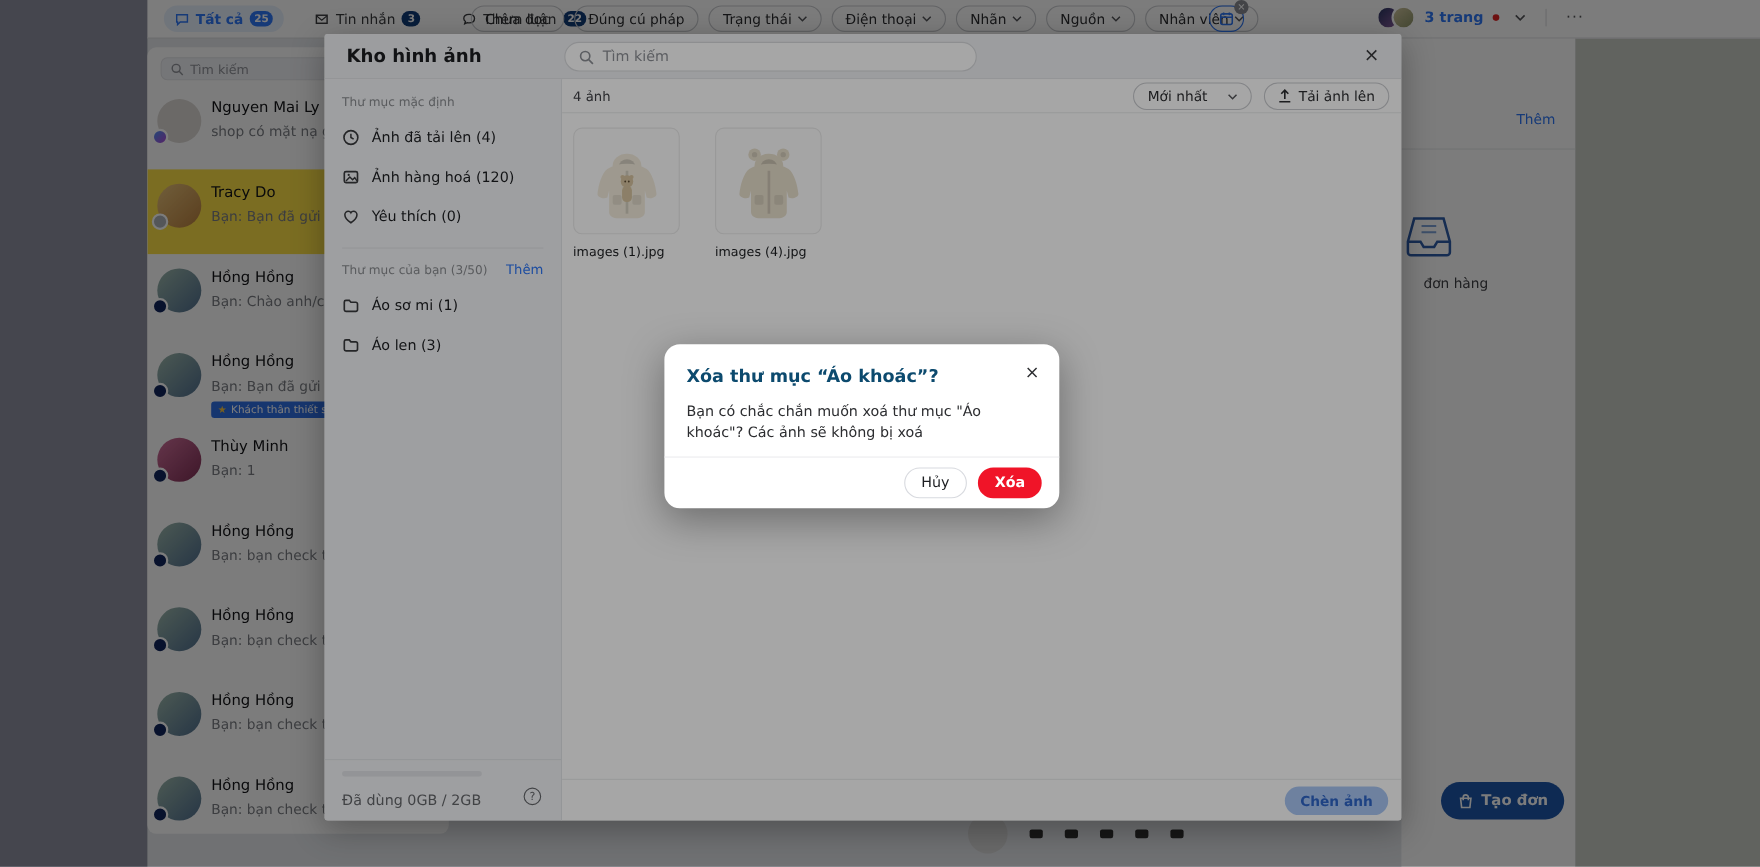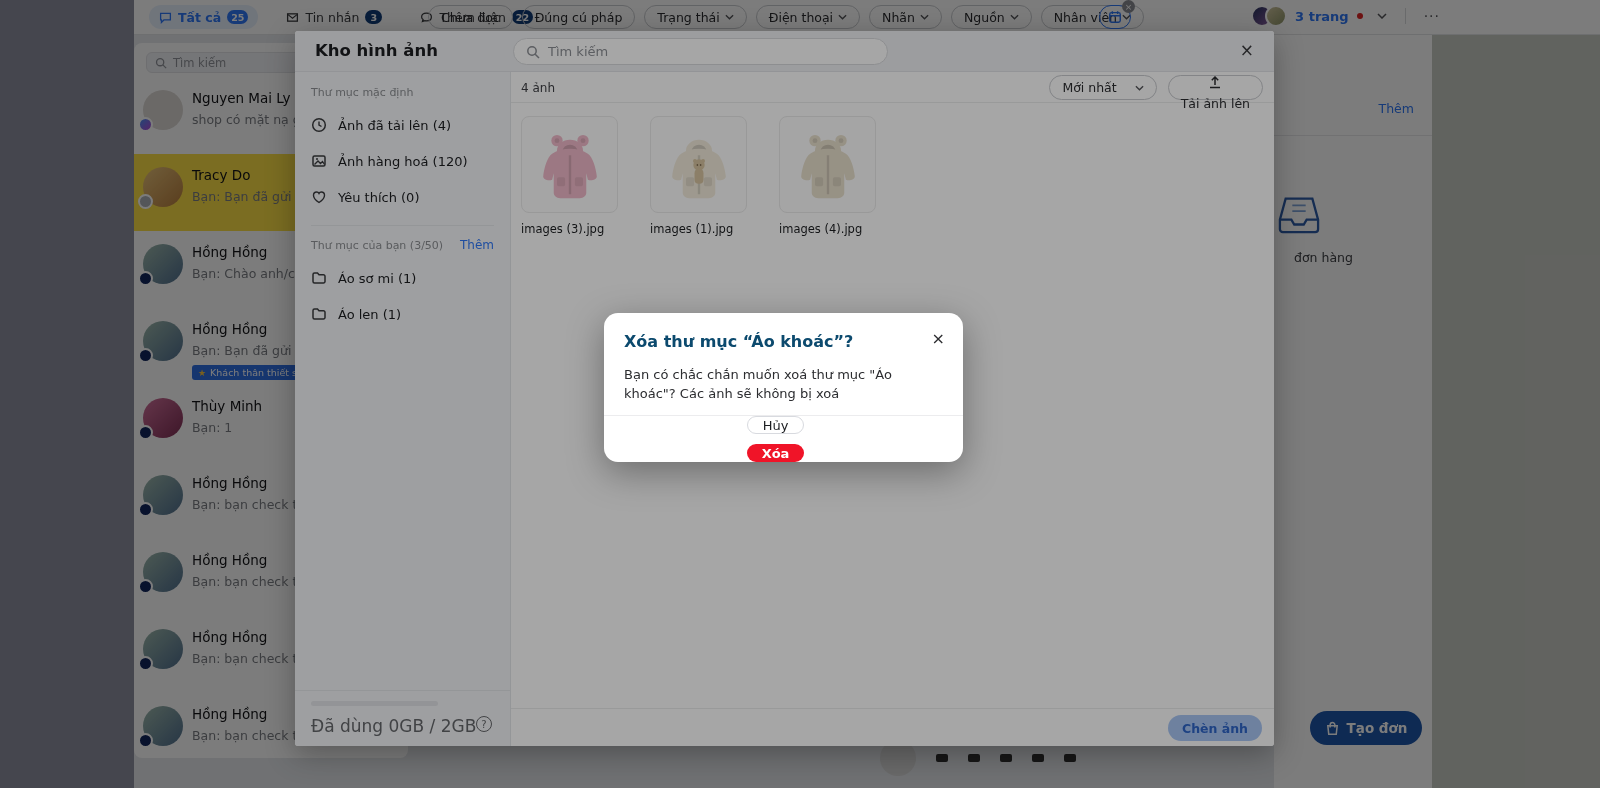--- a/index.html
+++ b/index.html
@@ -83,42 +83,42 @@
   .section-label { font-size:11px; color:#8a8d91; padding:0 16px; margin-bottom:8px; }
   .folder-row { height:36px; display:flex; align-items:center; gap:11px; padding:0 16px; font-size:13px; color:#1c1e21; cursor:pointer; }
   .folder-row.selected { background:var(--selrow); }
   .folder-row .ficon { display:flex; color:#3a3b3e; }
   .folder-div { height:1px; background:#e4e6ea; margin:10px 16px 12px 16px; }
   .your-folders-head { display:flex; align-items:center; justify-content:space-between; padding:0 16px; margin-bottom:8px; }
   .your-folders-label { font-size:11px; color:#8a8d91; }
   .add-folder { font-size:12px; color:var(--accent); font-weight:500; cursor:pointer; }
   .storage { position:absolute; left:0; bottom:0; width:100%; height:56px; border-top:1px solid #e4e6ea; }
   .storage-bar { position:absolute; left:16px; top:10px; width:127px; height:5px; border-radius:3px; background:#e2e4e8; }
-  .storage-text { position:absolute; left:16px; bottom:10px; font-size:17px; color:#65676b; }
+  .storage-text { position:absolute; left:16px; bottom:10px; font-size:13px; color:#65676b; }
   .help-circle { position:absolute; right:18px; bottom:14px; width:16px; height:16px; border-radius:50%; border:1.3px solid #65676b; color:#65676b; font-size:10px; display:flex; align-items:center; justify-content:center; cursor:pointer; }
 
   .content { position:absolute; left:216px; top:41px; right:0; bottom:0; background:#fff; }
   .content-head { position:absolute; left:0; top:0; right:0; height:31px; border-bottom:1px solid #eceded; }
   .img-count { position:absolute; left:10px; top:9px; font-size:12px; color:#3f4045; }
   .head-controls { position:absolute; right:11px; top:3px; display:flex; gap:11px; }
   .sort-chip { display:flex; align-items:center; gap:18px; height:25px; padding:0 12px; border:1px solid #c9cbcf; border-radius:13px; font-size:12.5px; color:#2c2d30; cursor:pointer; }
-  .upload-btn { display:flex; align-items:center; gap:7px; height:25px; padding:0 12px; border:1px solid #c9cbcf; border-radius:13px; font-size:12.5px; color:#2c2d30; background:#fff; cursor:pointer;flex-direction:column; }
+  .upload-btn { display:flex; align-items:center; gap:7px; height:25px; padding:0 12px; border:1px solid #c9cbcf; border-radius:13px; font-size:12.5px; color:#2c2d30; background:#fff; cursor:pointer; }
   .grid { position:absolute; left:10px; top:44px; display:flex; gap:32px; }
   .img-card { width:97px; cursor:pointer; }
   .thumb { width:97px; height:97px; border:1px solid #ebebeb; border-radius:8px; background:#fdfdfd; display:flex; align-items:center; justify-content:center; }
   .filename { margin-top:9px; font-size:11.5px; color:#1c1e21; white-space:nowrap; }
   .content-foot { position:absolute; left:0; bottom:0; right:0; height:38px; border-top:1px solid #eceded; }
   .insert-btn { position:absolute; right:12px; top:6px; height:26px; padding:0 14px; border-radius:14px; background:var(--insertbg); color:var(--inserttx); font-size:12.5px; font-weight:bold; display:flex; align-items:center; cursor:default; }
 
   
   .dialog { position:absolute; left:604px; top:313px; width:359px; height:149px; background:#fff; border-radius:14px; z-index:40; box-shadow:0 10px 36px rgba(0,0,0,.35); }
   .dialog-title { position:absolute; left:20px; top:19px; font-size:16px; font-weight:bold; color:#0c4a6e; }
   .dialog-close { position:absolute; right:18px; top:16px; font-size:16px; color:#2c2d30; cursor:pointer; }
   .dialog-body { position:absolute; left:20px; top:53px; right:20px; font-size:13px; color:#2c2d30; line-height:1.45; }
-  .dialog-foot { position:absolute; left:0; right:0; bottom:0; height:47px; border-top:1px solid #ececee; display:flex; align-items:center; justify-content:flex-end; gap:10px; padding-right:16px;flex-direction:column; }
+  .dialog-foot { position:absolute; left:0; right:0; bottom:0; height:47px; border-top:1px solid #ececee; display:flex; align-items:center; justify-content:flex-end; gap:10px; padding-right:16px; }
   .btn-cancel { height:28px; padding:0 15px; border:1px solid #d8dadf; border-radius:15px; background:#fff; font-size:13px; font-weight:500; color:#1c1e21; display:flex; align-items:center; cursor:pointer; }
   .btn-delete { height:28px; padding:0 15px; border-radius:15px; background:var(--danger); font-size:13px; font-weight:bold; color:#fff; display:flex; align-items:center; cursor:pointer; }
 
   svg { display:block; }
 </style>
 </head>
 <body>
 
 <div class="stage">
 
@@ -422,21 +422,21 @@
               </svg>
             </span>
             <span>Áo sơ mi (1)</span>
           </div>
           <div class="folder-row">
             <span class="ficon">
               <svg width="16" height="16" viewBox="0 0 16 16">
                 <path d="M2 4.5A1.5 1.5 0 0 1 3.5 3h3l1.5 1.8h4.5A1.5 1.5 0 0 1 14 6.3v5.2a1.5 1.5 0 0 1-1.5 1.5h-9A1.5 1.5 0 0 1 2 11.5z" fill="none" stroke="currentColor" stroke-width="1.5"></path>
               </svg>
             </span>
-            <span>Áo len (1)</span>
+            <span>Áo len (3)</span>
           </div>
         </div>
 
       <div class="storage">
         <div class="storage-bar"></div>
         <span class="storage-text">Đã dùng 0GB / 2GB</span>
         <span class="help-circle">?</span>
       </div>
     </div>
 
@@ -459,40 +459,20 @@
                   <path d="M1 11.5h10" stroke="#2c2d30" stroke-width="1.5"></path>
                 </svg>
             </span>
             <span>Tải ảnh lên</span>
           </div>
         </div>
       </div>
 
       <div class="grid">
 
-      <div class="img-card" style="--c: #f0b9c9;">
-            <div class="thumb">
-              <svg width="78" height="78" viewBox="0 0 96 96">
-                <g>
-                  <circle cx="32" cy="18" r="7" fill="var(--c)"></circle>
-                  <circle cx="64" cy="18" r="7" fill="var(--c)"></circle>
-                  <circle cx="32" cy="18" r="3" fill="rgba(0,0,0,.10)"></circle>
-                  <circle cx="64" cy="18" r="3" fill="rgba(0,0,0,.10)"></circle>
-                </g>
-                <ellipse cx="48" cy="30" rx="16" ry="13" fill="var(--c)"></ellipse>
-                <ellipse cx="48" cy="31" rx="9" ry="8" fill="rgba(0,0,0,.14)"></ellipse>
-                <path d="M26,34 C20,38 16,52 15,62 C15,66 22,68 26,66 L28,58 L28,82 C28,87 33,89 38,89 L58,89 C63,89 68,87 68,82 L68,58 L70,66 C74,68 81,66 81,62 C80,52 76,38 70,34 C64,30 56,28 48,28 C40,28 32,30 26,34 Z" fill="var(--c)"></path>
-                <rect x="46.5" y="36" width="3" height="48" fill="rgba(0,0,0,.12)"></rect>
-                <rect x="32" y="63" width="10" height="11" rx="2" fill="rgba(0,0,0,.08)"></rect>
-                <rect x="54" y="63" width="10" height="11" rx="2" fill="rgba(0,0,0,.08)"></rect>
-
-              </svg>
-            </div>
-            <div class="filename">images (3).jpg</div>
-          </div>
           <div class="img-card" style="--c: #f3ecdc;">
             <div class="thumb">
               <svg width="78" height="78" viewBox="0 0 96 96">
 
                 <ellipse cx="48" cy="30" rx="16" ry="13" fill="var(--c)"></ellipse>
                 <ellipse cx="48" cy="31" rx="9" ry="8" fill="rgba(0,0,0,.14)"></ellipse>
                 <path d="M26,34 C20,38 16,52 15,62 C15,66 22,68 26,66 L28,58 L28,82 C28,87 33,89 38,89 L58,89 C63,89 68,87 68,82 L68,58 L70,66 C74,68 81,66 81,62 C80,52 76,38 70,34 C64,30 56,28 48,28 C40,28 32,30 26,34 Z" fill="var(--c)"></path>
                 <rect x="46.5" y="36" width="3" height="48" fill="rgba(0,0,0,.12)"></rect>
                 <rect x="32" y="63" width="10" height="11" rx="2" fill="rgba(0,0,0,.08)"></rect>
                 <rect x="54" y="63" width="10" height="11" rx="2" fill="rgba(0,0,0,.08)"></rect>

